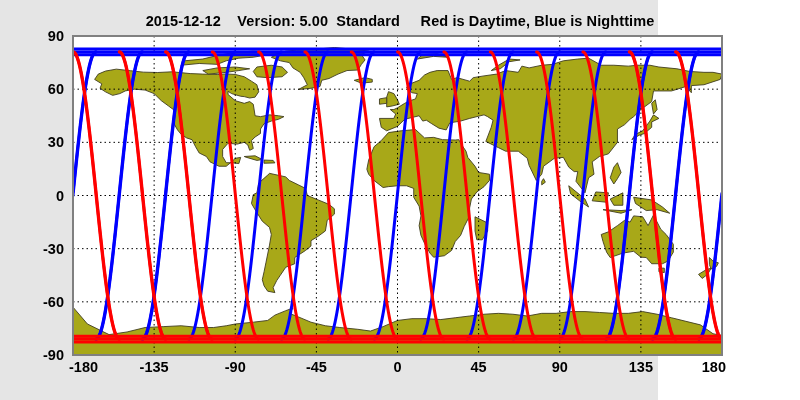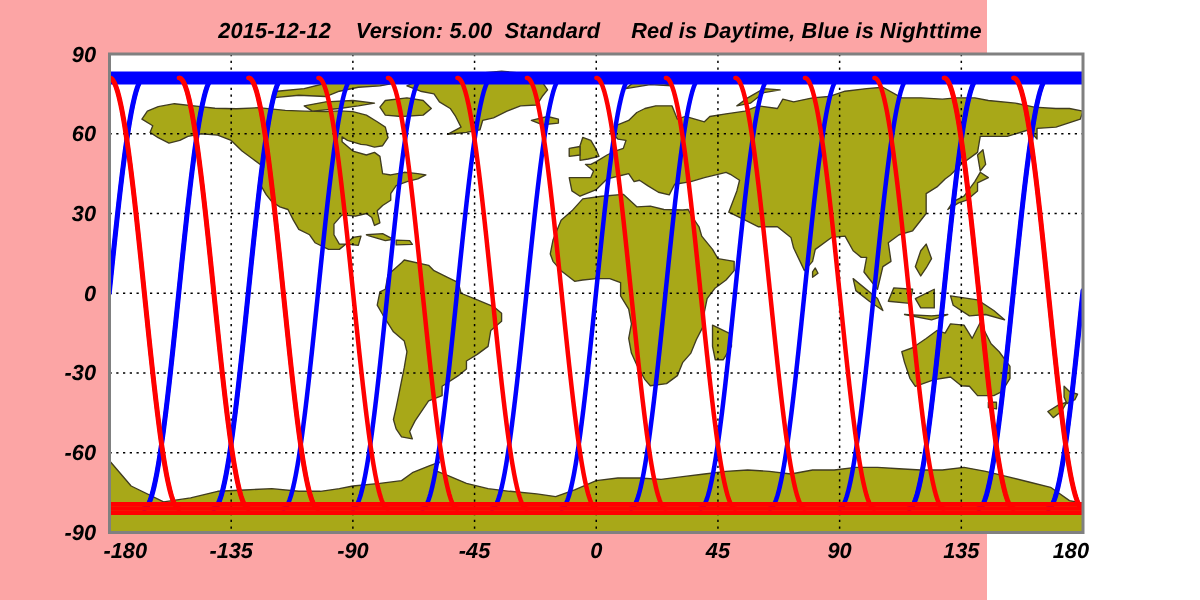--- a/index.html
+++ b/index.html
@@ -10,22 +10,21 @@
   body {
     width: 800px;
     height: 400px;
     overflow: hidden;
     font-family: "Liberation Sans", sans-serif;
   }
   #figure {
     position: relative;
     width: 658px;
     height: 400px;
-    background: #fca5a5;
-    font-style: italic;
+    background: #e5e5e5;
   }
   #title {
     position: absolute;
     top: 13px;
     left: 0;
     width: 800px;
     text-align: center;
     font-family: "Liberation Sans", sans-serif;
     font-size: 14.5px;
     font-weight: bold;

